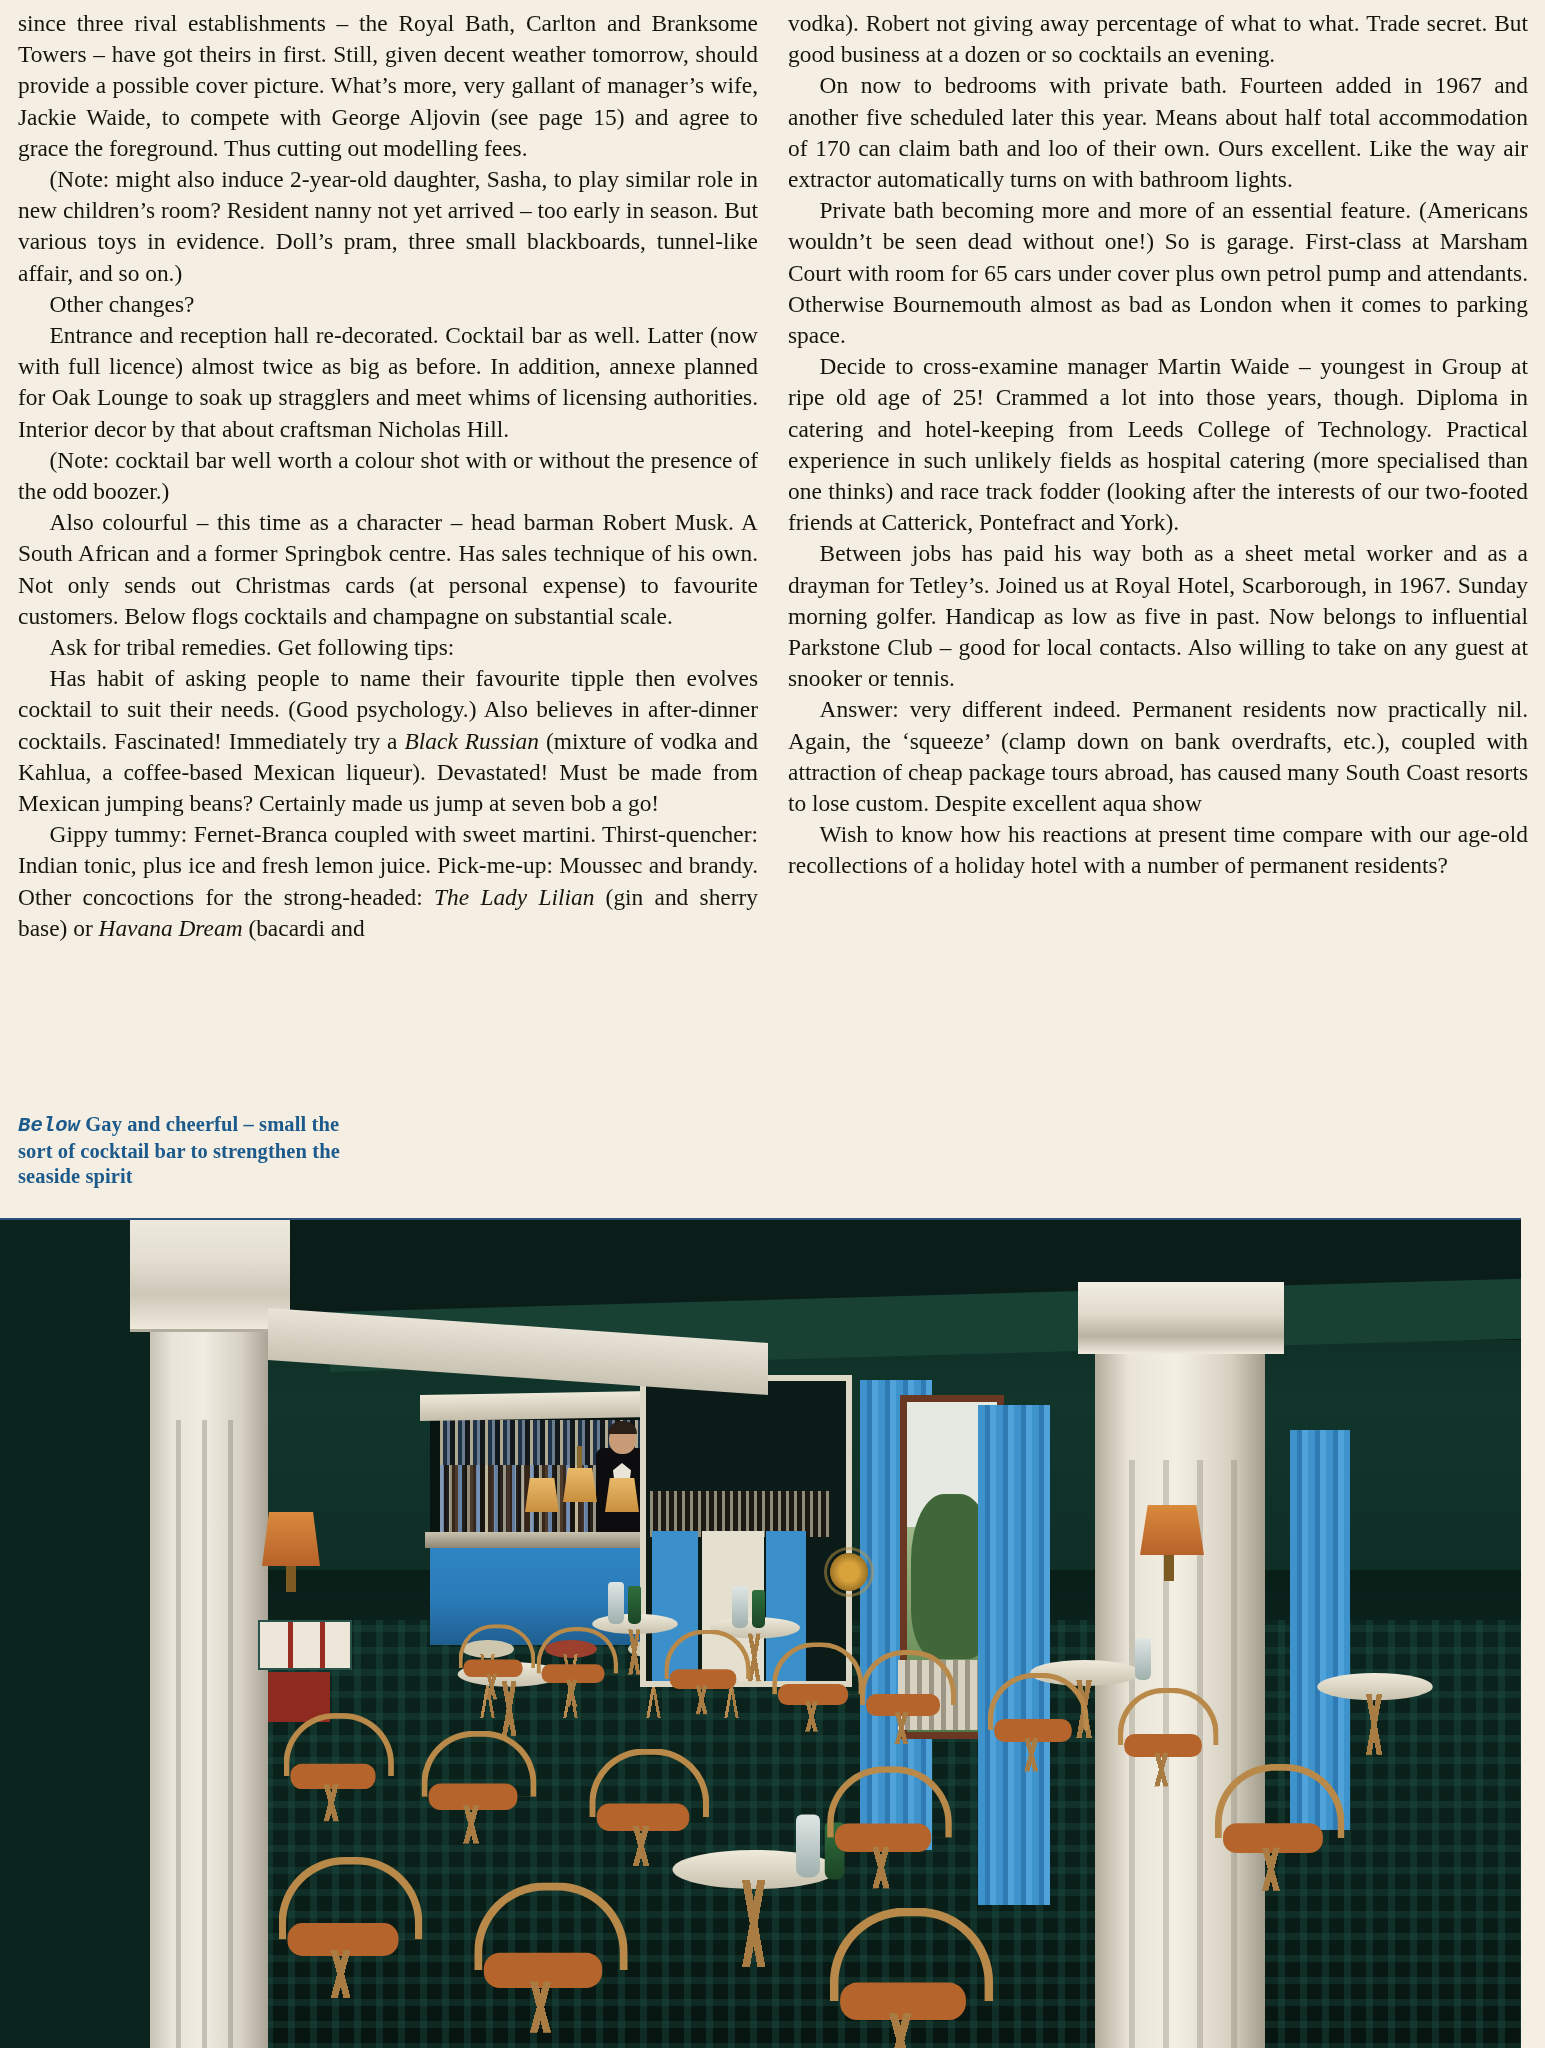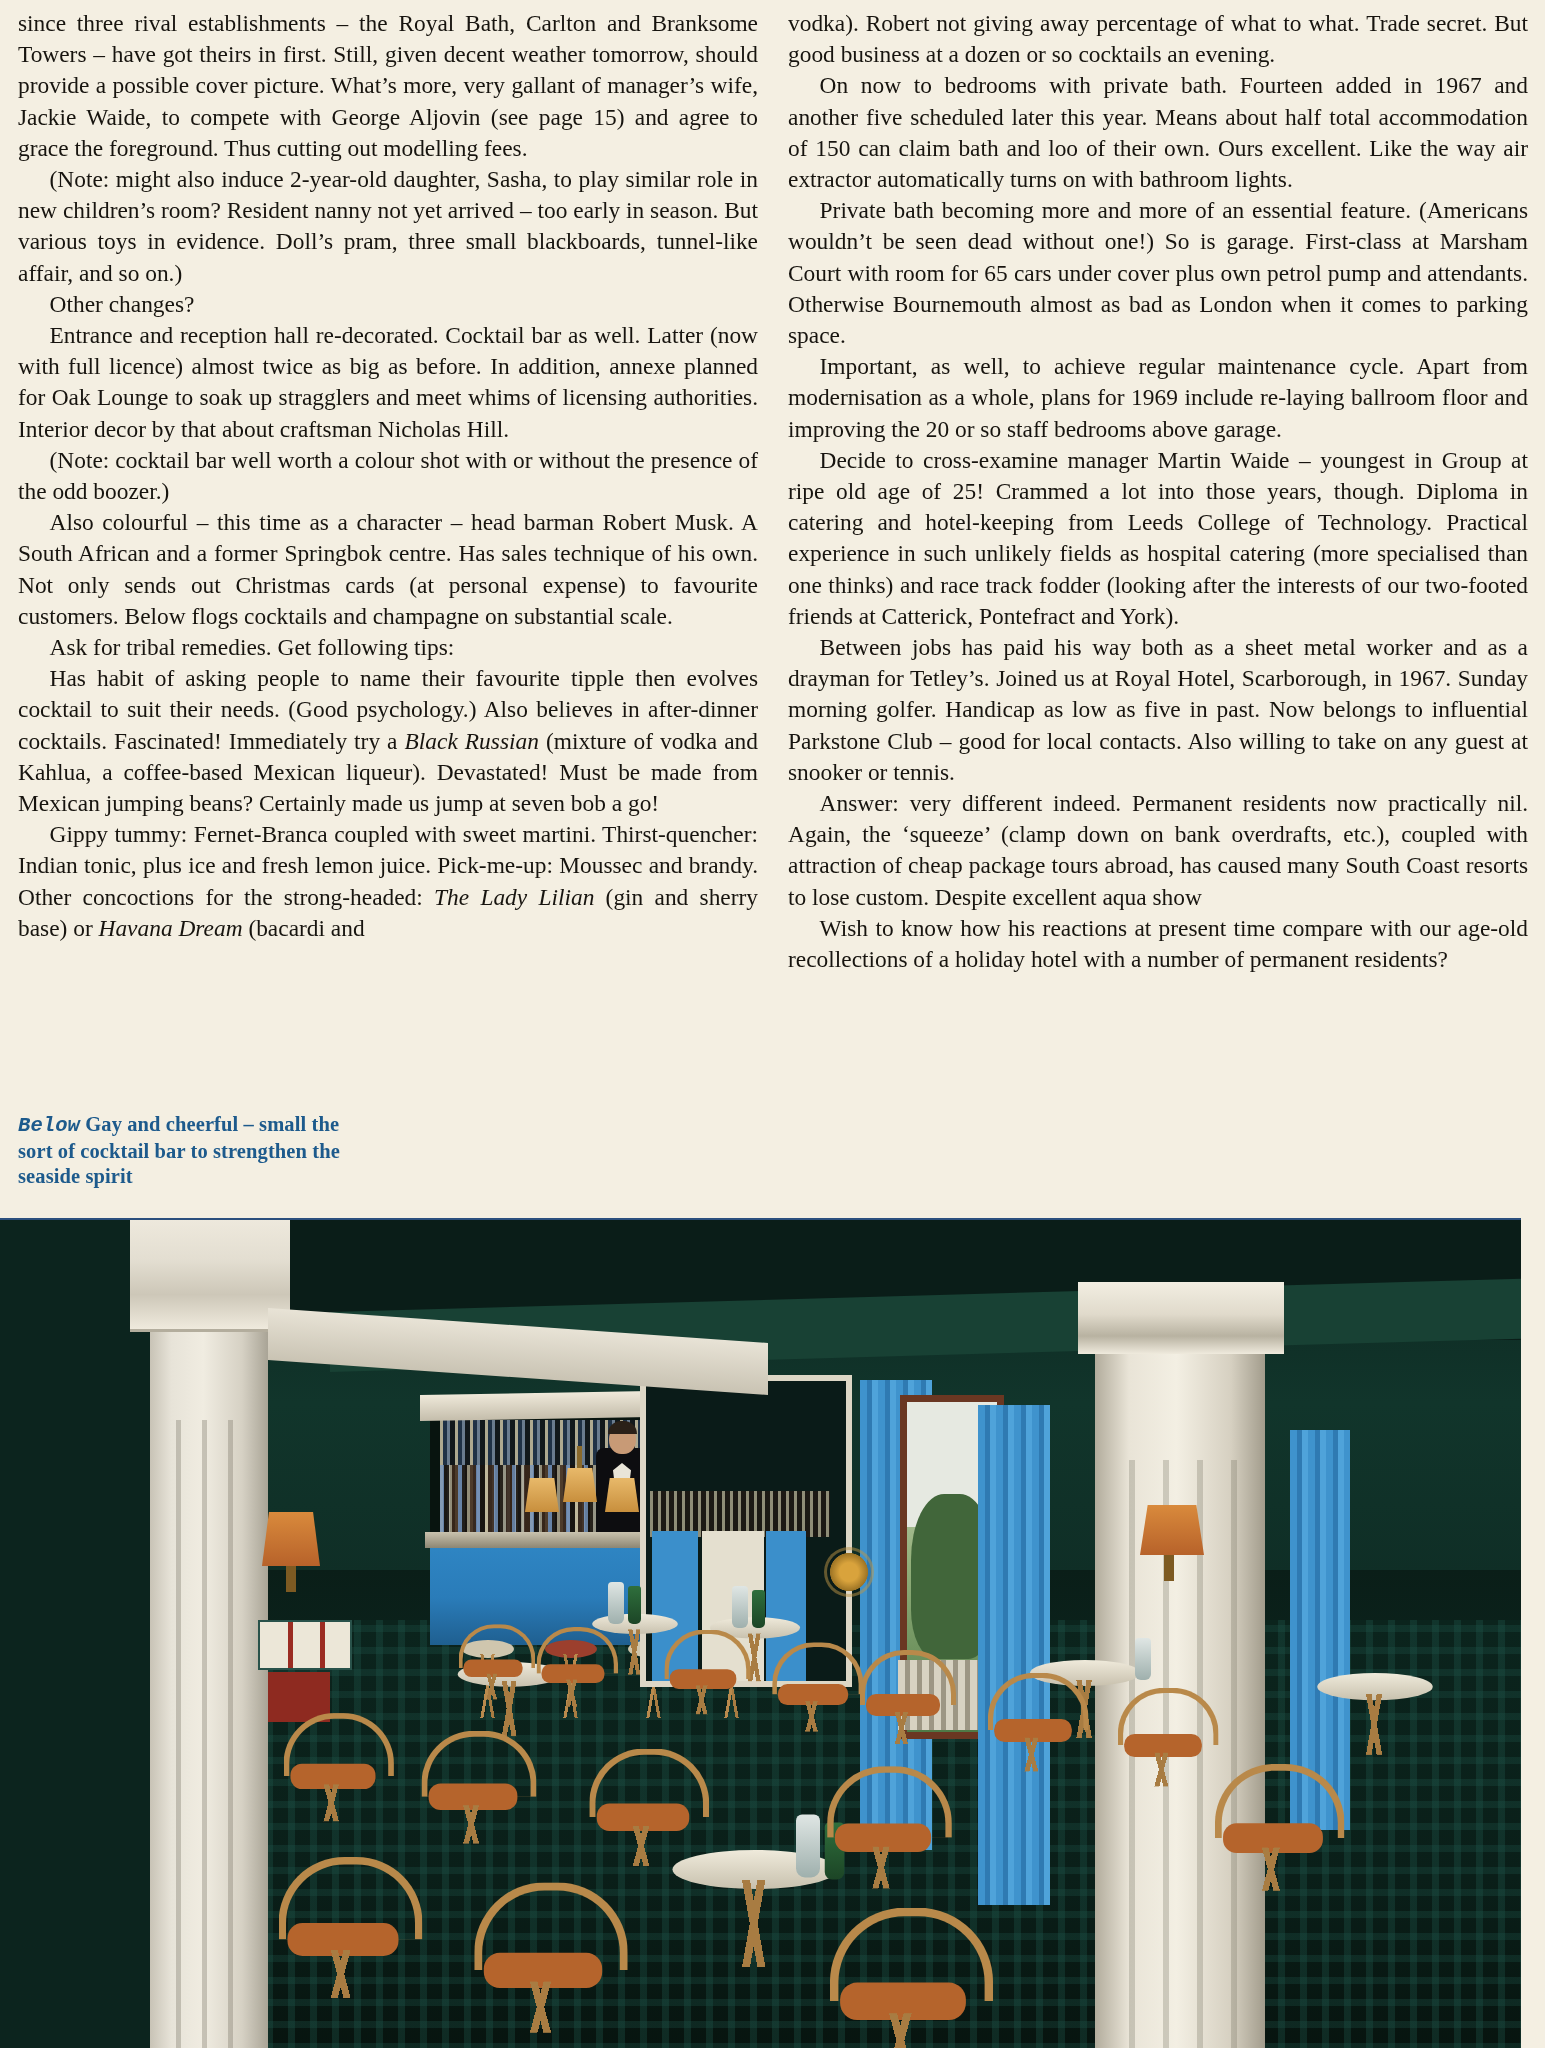--- a/index.html
+++ b/index.html
@@ -295,23 +295,22 @@
         <p>Other changes?</p>
         <p>Entrance and reception hall re-decorated. Cocktail bar as well. Latter (now with full licence) almost twice as big as before. In addition, annexe planned for Oak Lounge to soak up stragglers and meet whims of licensing authorities. Interior decor by that about craftsman Nicholas Hill.</p>
         <p>(Note: cocktail bar well worth a colour shot with or without the presence of the odd boozer.)</p>
         <p>Also colourful – this time as a character – head barman Robert Musk. A South African and a former Springbok centre. Has sales technique of his own. Not only sends out Christmas cards (at personal expense) to favourite customers. Below flogs cocktails and champagne on substantial scale.</p>
         <p>Ask for tribal remedies. Get following tips:</p>
         <p>Has habit of asking people to name their favourite tipple then evolves cocktail to suit their needs. (Good psychology.) Also believes in after-dinner cocktails. Fascinated! Immediately try a <i>Black Russian</i> (mixture of vodka and Kahlua, a coffee-based Mexican liqueur). Devastated! Must be made from Mexican jumping beans? Certainly made us jump at seven bob a go!</p>
         <p>Gippy tummy: Fernet-Branca coupled with sweet martini. Thirst-quencher: Indian tonic, plus ice and fresh lemon juice. Pick-me-up: Moussec and brandy. Other concoctions for the strong-headed: <i>The Lady Lilian</i> (gin and sherry base) or <i>Havana Dream</i> (bacardi and</p>
       </div>
     <div class="col" id="rightcol">
         <p class="noindent">vodka). Robert not giving away percentage of what to what. Trade secret. But good business at a dozen or so cocktails an evening.</p>
-        <p>On now to bedrooms with private bath. Fourteen added in 1967 and another five scheduled later this year. Means about half total accommodation of 150 can claim bath and loo of their own. Ours excellent. Like the way air extractor automatically turns on with bathroom lights.</p>
+        <p>On now to bedrooms with private bath. Fourteen added in 1967 and another five scheduled later this year. Means about half total accommodation of 170 can claim bath and loo of their own. Ours excellent. Like the way air extractor automatically turns on with bathroom lights.</p>
         <p>Private bath becoming more and more of an essential feature. (Americans wouldn’t be seen dead without one!) So is garage. First-class at Marsham Court with room for 65 cars under cover plus own petrol pump and attendants. Otherwise Bournemouth almost as bad as London when it comes to parking space.</p>
-        <p>Important, as well, to achieve regular maintenance cycle. Apart from modernisation as a whole, plans for 1969 include re-laying ballroom floor and improving the 20 or so staff bedrooms above garage.</p>
         <p>Decide to cross-examine manager Martin Waide – youngest in Group at ripe old age of 25! Crammed a lot into those years, though. Diploma in catering and hotel-keeping from Leeds College of Technology. Practical experience in such unlikely fields as hospital catering (more specialised than one thinks) and race track fodder (looking after the interests of our two-footed friends at Catterick, Pontefract and York).</p>
         <p>Between jobs has paid his way both as a sheet metal worker and as a drayman for Tetley’s. Joined us at Royal Hotel, Scarborough, in 1967. Sunday morning golfer. Handicap as low as five in past. Now belongs to influential Parkstone Club – good for local contacts. Also willing to take on any guest at snooker or tennis.</p>
         <p>Answer: very different indeed. Permanent residents now practically nil. Again, the ‘squeeze’ (clamp down on bank overdrafts, etc.), coupled with attraction of cheap package tours abroad, has caused many South Coast resorts to lose custom. Despite excellent aqua show</p>
         <p>Wish to know how his reactions at present time compare with our age-old recollections of a holiday hotel with a number of permanent residents?</p>
       </div>
   </div>
 
   <div class="caption">
     <span class="lead">Below</span><span> Gay and cheerful – small the sort of cocktail bar to strengthen the seaside spirit</span>
   </div>

